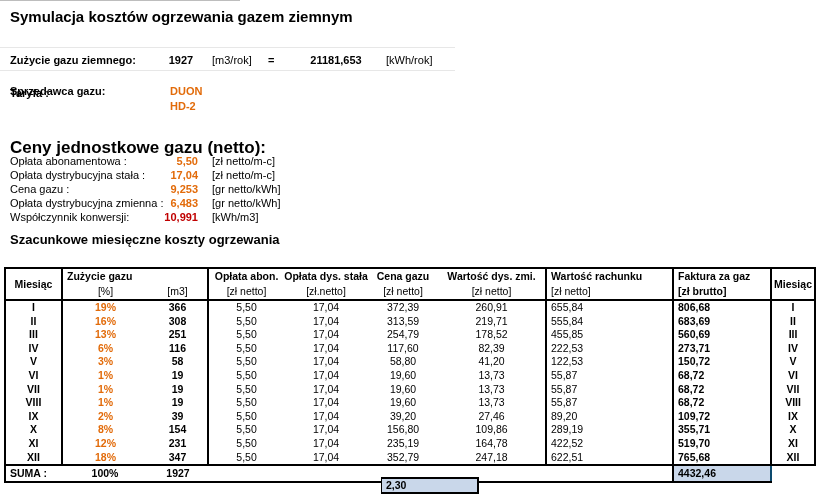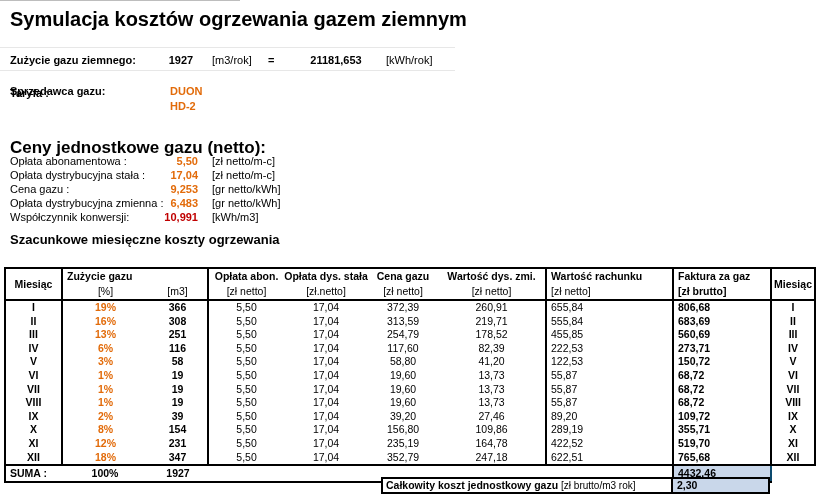--- a/index.html
+++ b/index.html
@@ -14,21 +14,21 @@
   }
   .abs { position:absolute; white-space:nowrap; }
   .bold { font-weight:bold; }
   .t11 { font-size:11px; line-height:14px; }
 
   
   .gridline { position:absolute; background:#c9c9c9; height:1px; }
   .gridline.faint { background:#e7e7e7; }
 
   
-  #main-title { left:10px; top:8px; font-size:20px; font-weight:bold; }
+  #main-title { left:10px; top:8px; font-size:15px; font-weight:bold; }
   #table-title { left:10px; top:232px; font-size:13px; font-weight:bold; }
   #prices-heading { left:10px; top:138px; font-size:17px; font-weight:bold; }
 
   .val-orange { color:var(--orange); font-weight:bold; }
   .val-red { color:var(--red); font-weight:bold; }
 
   
   .lbl { left:10px; }
   .num-box { text-align:center; }
 
@@ -310,18 +310,14 @@
         <td class="suma-m3">1927</td>
         <td class="suma-empty" colspan="5"></td>
         <td class="suma-faktura">4432,46</td>
         <td class="suma-monthr"></td>
       </tr>
     </tfoot>
   </table>
 </div>
 
 <div id="unit-cost-bar">
-  <div id="unit-cost-label">
-    <span>Całkowity koszt jednostkowy gazu</span>
-    <span class="unit">[zł brutto/m3 rok]</span>
-  </div>
   <div id="unit-cost-value">2,30</div>
 </div>
 
 </body></html>

